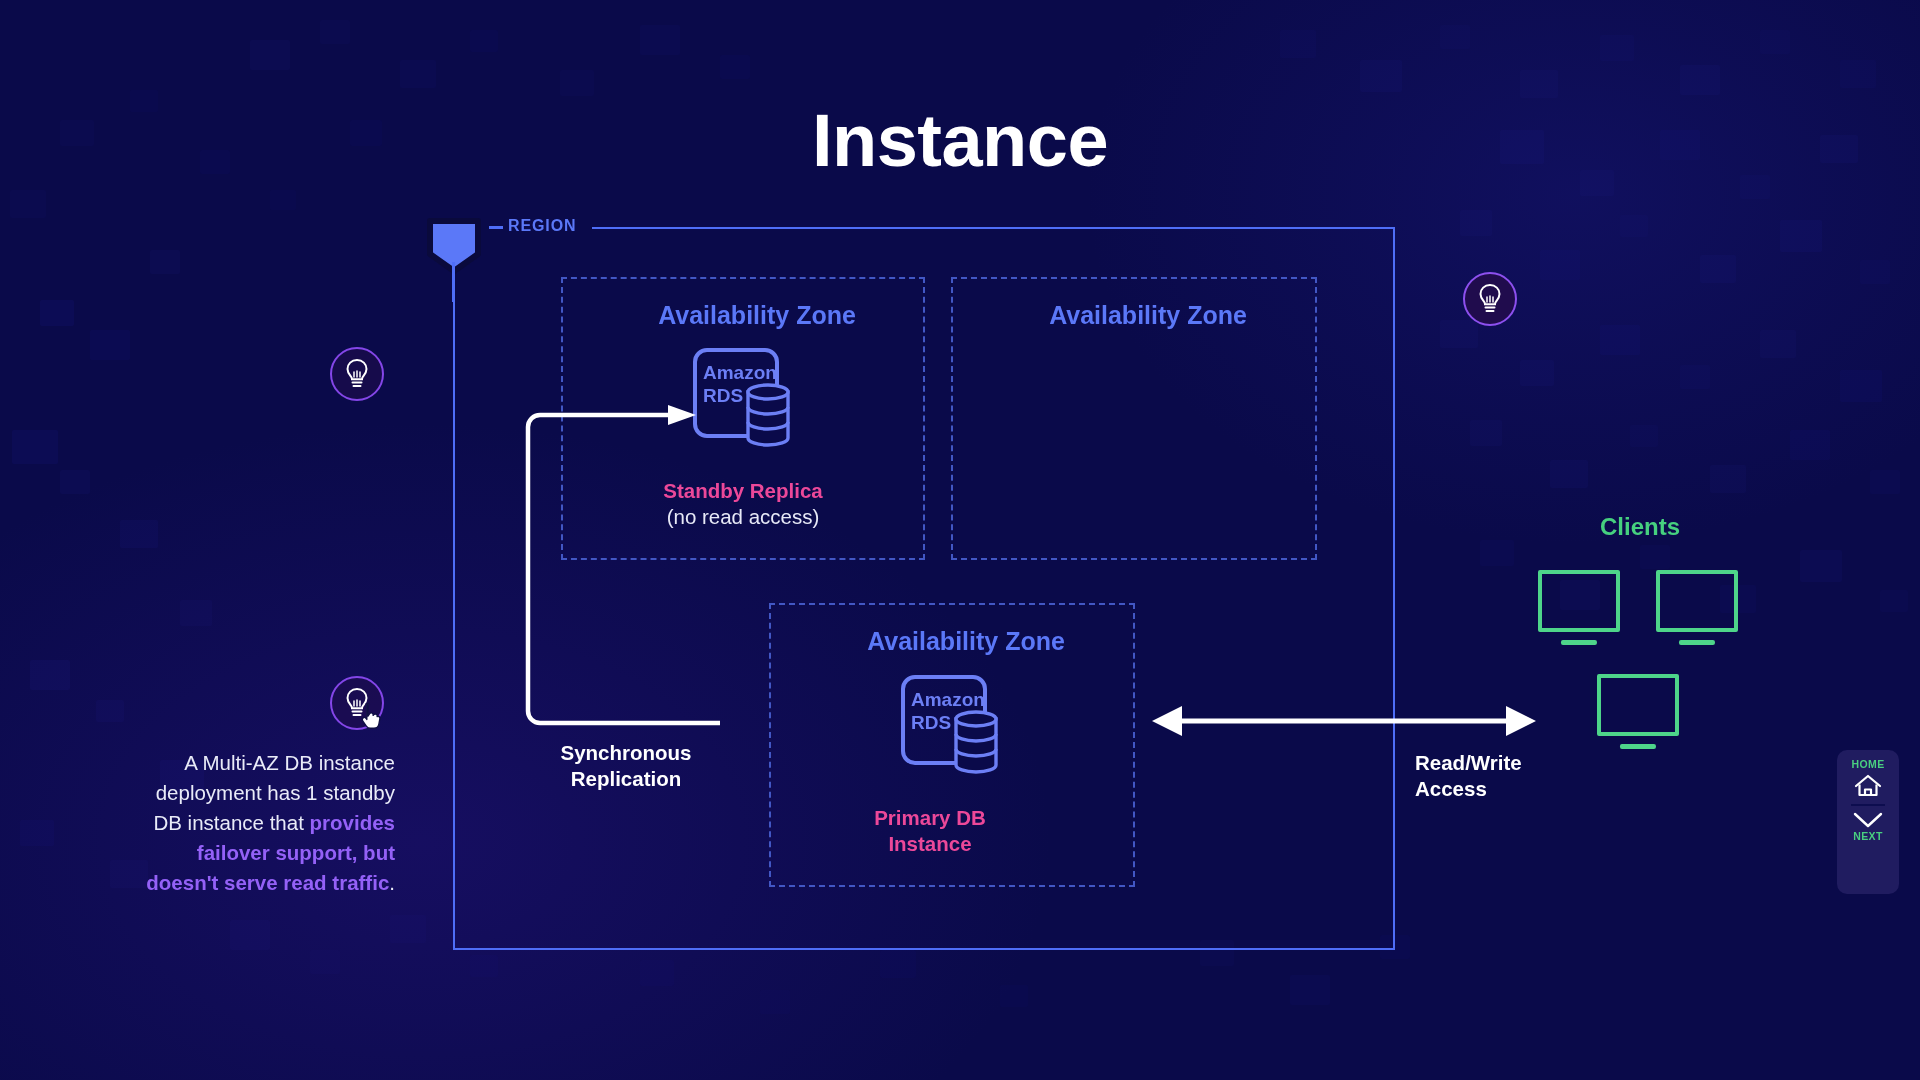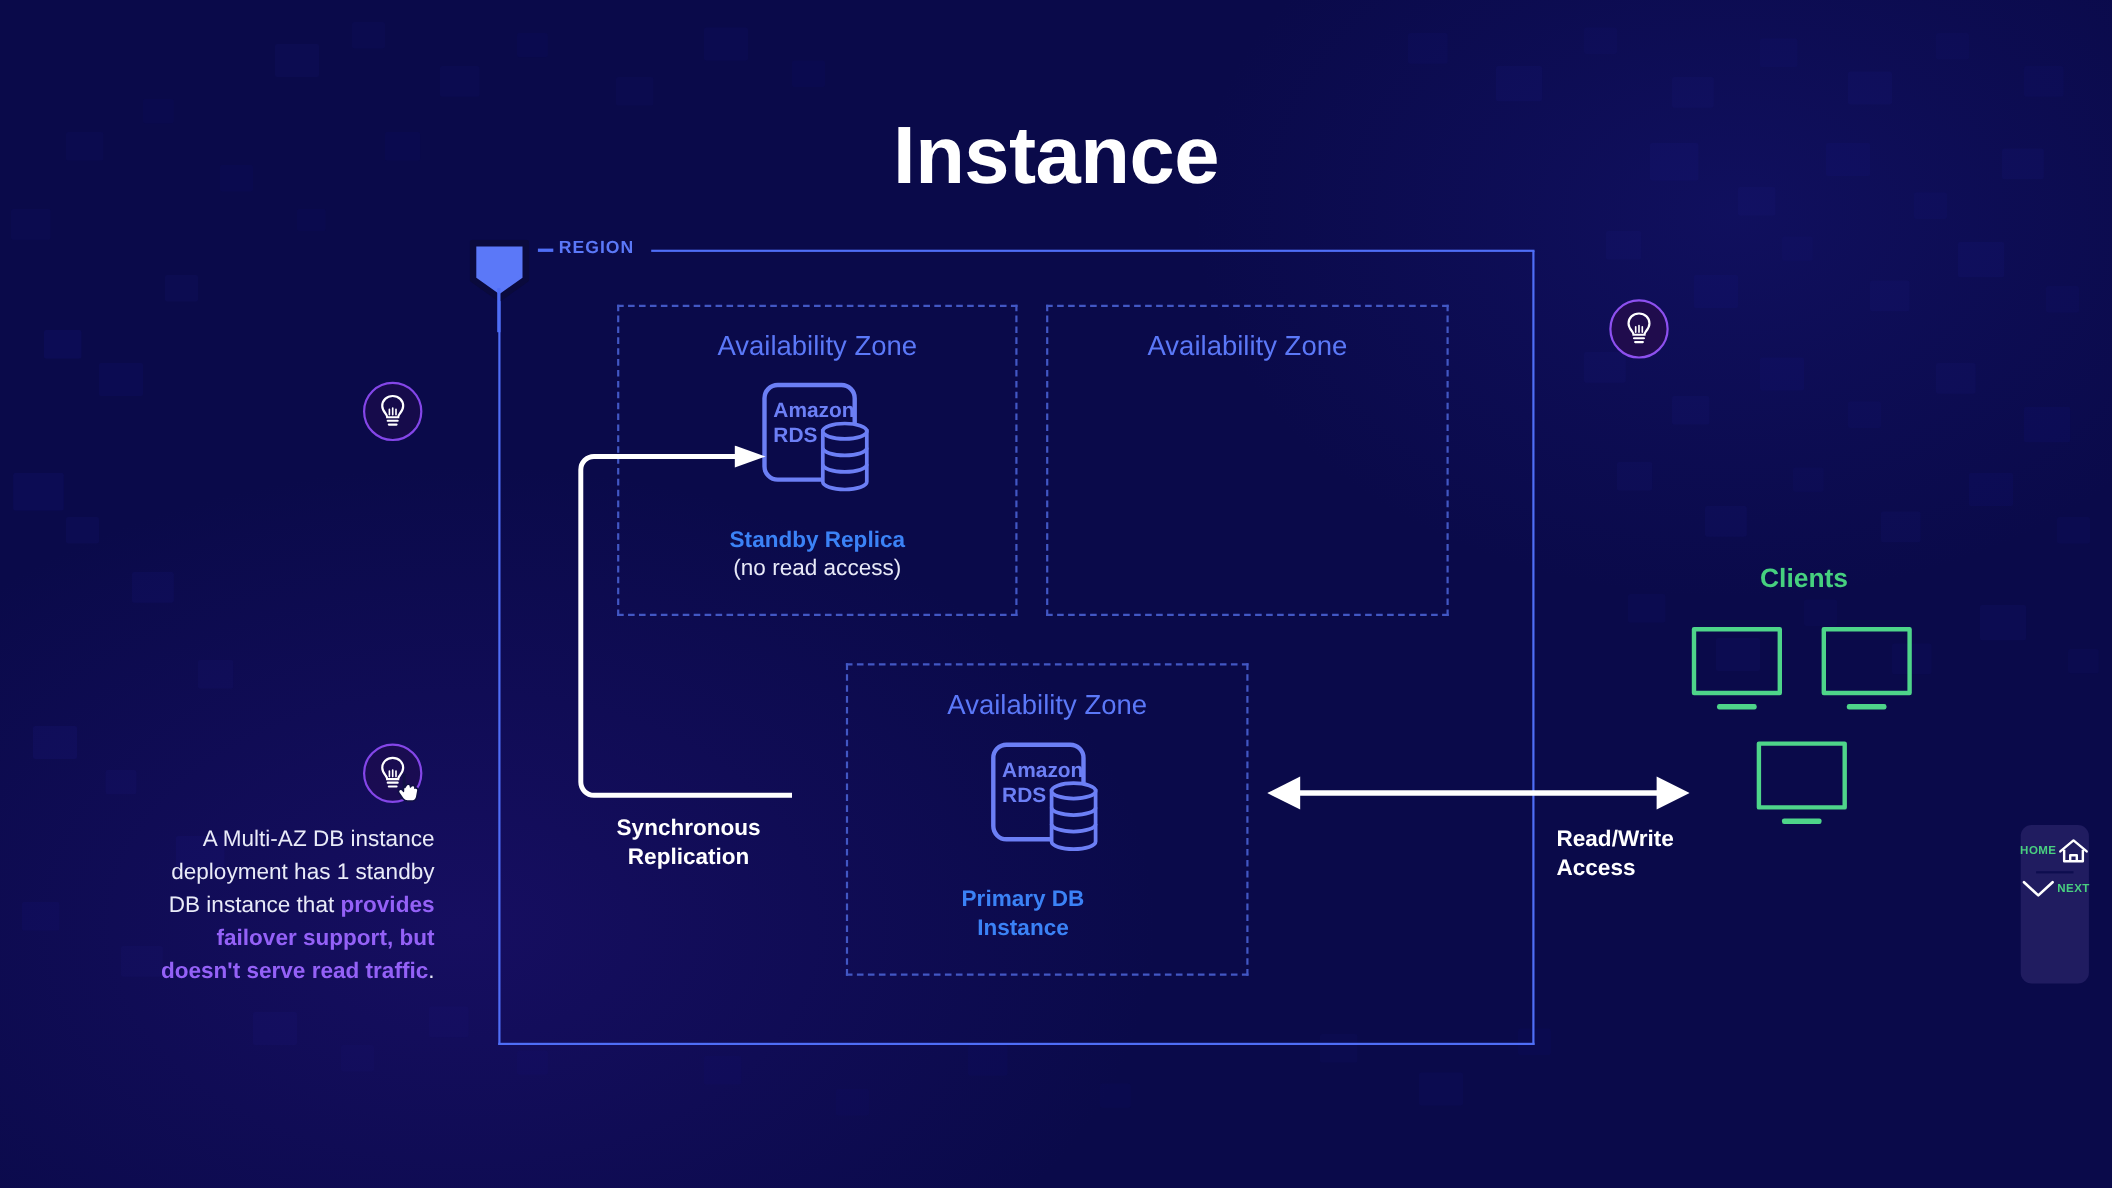--- a/index.html
+++ b/index.html
@@ -115,21 +115,22 @@
     position: absolute;
     border: 2px dashed #4257c4;
   }
   .az-title {
     position: absolute;
     width: 100%;
     text-align: center;
     top: 22px;
     color: #5b78f8;
     font-size: 25px;
-    font-weight: 400;
+    font-weight: 700;
+    margin-left: 14px;
   }
   #az-standby { left: 561px; top: 277px; width: 364px; height: 283px; }
   #az-empty   { left: 951px; top: 277px; width: 366px; height: 283px; }
   #az-primary { left: 769px; top: 603px; width: 366px; height: 284px; }
 
   
   .rds {
     position: absolute;
     width: 106px;
     height: 106px;
@@ -137,21 +138,21 @@
   #rds-standby { left: 690px; top: 345px; }
   #rds-primary { left: 898px; top: 672px; }
 
   .node-caption {
     position: absolute;
     text-align: center;
     color: #e7e9f7;
     line-height: 1.27;
     font-size: 20.5px;
   }
-  .node-caption .b { font-weight: 700; color: #3b82f6; display: block; }
+  .node-caption .b { font-weight: 700; color: #ec4899; display: block; }
   .node-caption .n { font-weight: 400; display: block; }
 
   #caption-standby { left: 584px; top: 478px; width: 318px; }
   #caption-primary { left: 822px; top: 805px; width: 216px; }
 
   
   #replication-arrow {
     position: absolute;
     left: 520px;
     top: 405px;
@@ -283,21 +284,21 @@
     letter-spacing: 0.4px;
   }
   .nav-divider {
     width: 34px;
     height: 2px;
     background: #0d0d4f;
     margin: 5px 0 4px;
   }
   .nav-btn {
     display: flex;
-    flex-direction: row;
+    flex-direction: column;
     align-items: center;
     cursor: pointer;
   }
 </style>
 </head>
 <body>
 
 <div id="bg-texture">
     <div class="blk" style="left:40px;top:300px;width:34px;height:26px;opacity:0.3"></div>
     <div class="blk" style="left:90px;top:330px;width:40px;height:30px;opacity:0.22"></div>

